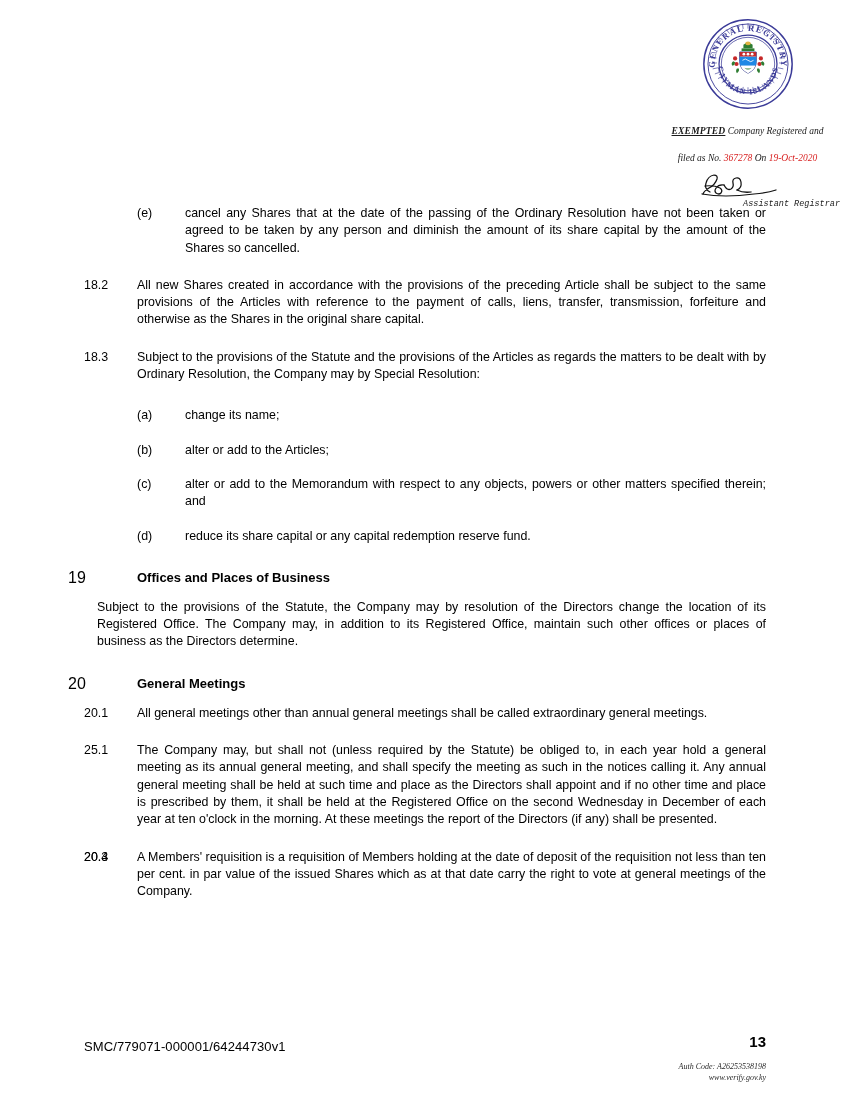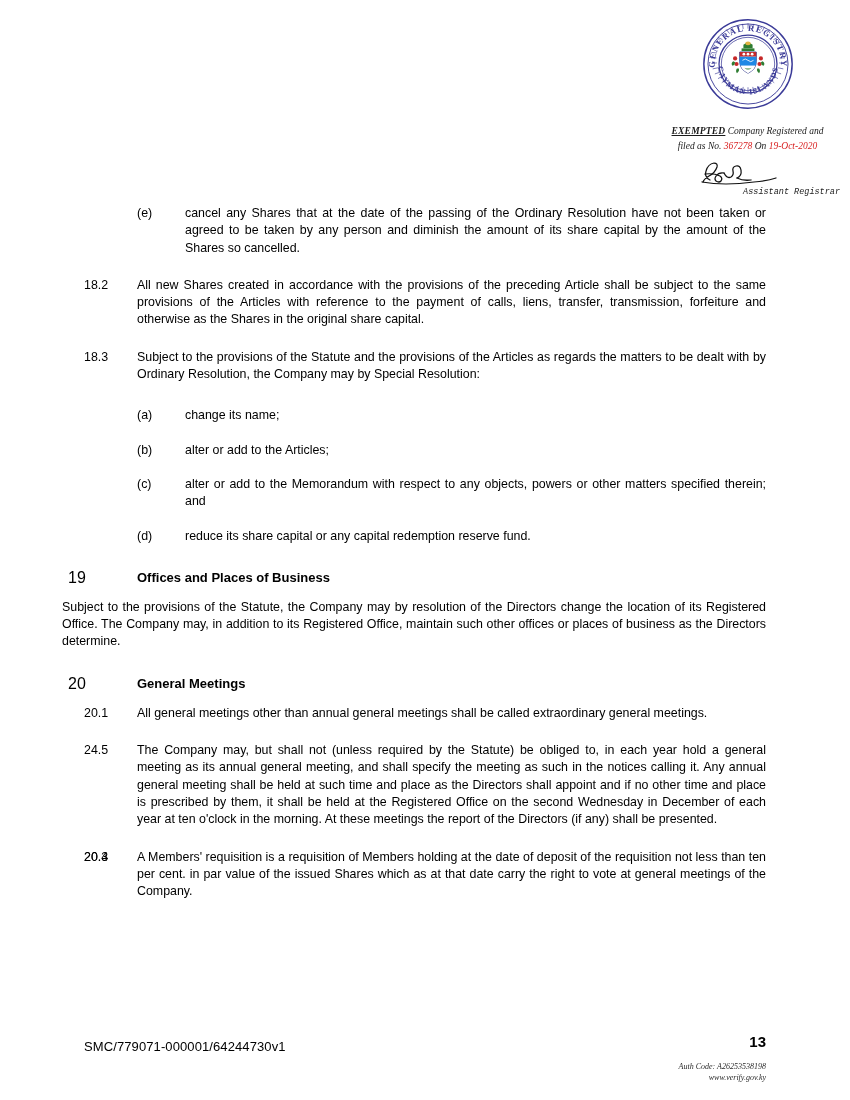--- a/index.html
+++ b/index.html
@@ -37,21 +37,21 @@
 
   .stamp-lines {
     margin-top: 14px;
     font-family: "Liberation Serif", serif;
     font-style: italic;
     font-size: 9.5px;
     line-height: 15px;
     color: #1a1a1a;
     white-space: nowrap;
   }
-  .stamp-lines .ln { display: block; }
+  .stamp-lines .ln { display: block; margin-top: 12px; }
   .exempted {
     font-weight: bold;
     font-style: italic;
     text-decoration: underline;
     letter-spacing: 0.2px;
   }
   .red { color: #d81f1f; }
 
   .signature {
     margin-top: 6px;
@@ -122,21 +122,21 @@
   .heading .marker {
     position: absolute;
     left: 68px;
     top: 0;
     font-weight: normal;
     font-size: 16px;
   }
 
   
   .para.plain {
-    padding-left: 62px;
+    padding-left: 97px;
   }
 
   .sp-lg { margin-bottom: 24px; }
   .sp-md { margin-bottom: 20px; }
 
   
   .footer-ref {
     position: absolute;
     left: 84px;
     top: 1039px;
@@ -333,21 +333,21 @@
       <span class="marker">20</span>
       <span>General Meetings</span>
     </div>
 
     <p class="para lvl1 sp-md">
       <span class="marker">20.1</span>
       <span>All general meetings other than annual general meetings shall be called extraordinary general meetings.</span>
     </p>
 
     <p class="para lvl1 sp-md">
-      <span class="marker">24.5</span>
+      <span class="marker">25.1</span>
       <span>The Company may, but shall not (unless required by the Statute) be obliged to, in each year hold a general meeting as its annual general meeting, and shall specify the meeting as such in the notices calling it.  Any annual general meeting shall be held at such time and place as the Directors shall appoint and if no other time and place is prescribed by them, it shall be held at the Registered Office on the second Wednesday in December of each year at ten o'clock in the morning.  At these meetings the report of the Directors (if any) shall be presented.</span>
     </p>
 
     <p class="para lvl1 sp-md">
       <span class="marker">20.3</span>
     </p>
 
     <p class="para lvl1">
       <span class="marker">20.4</span>
       <span>A Members' requisition is a requisition of Members holding at the date of deposit of the requisition not less than ten per cent. in par value of the issued Shares which as at that date carry the right to vote at general meetings of the Company.</span>

